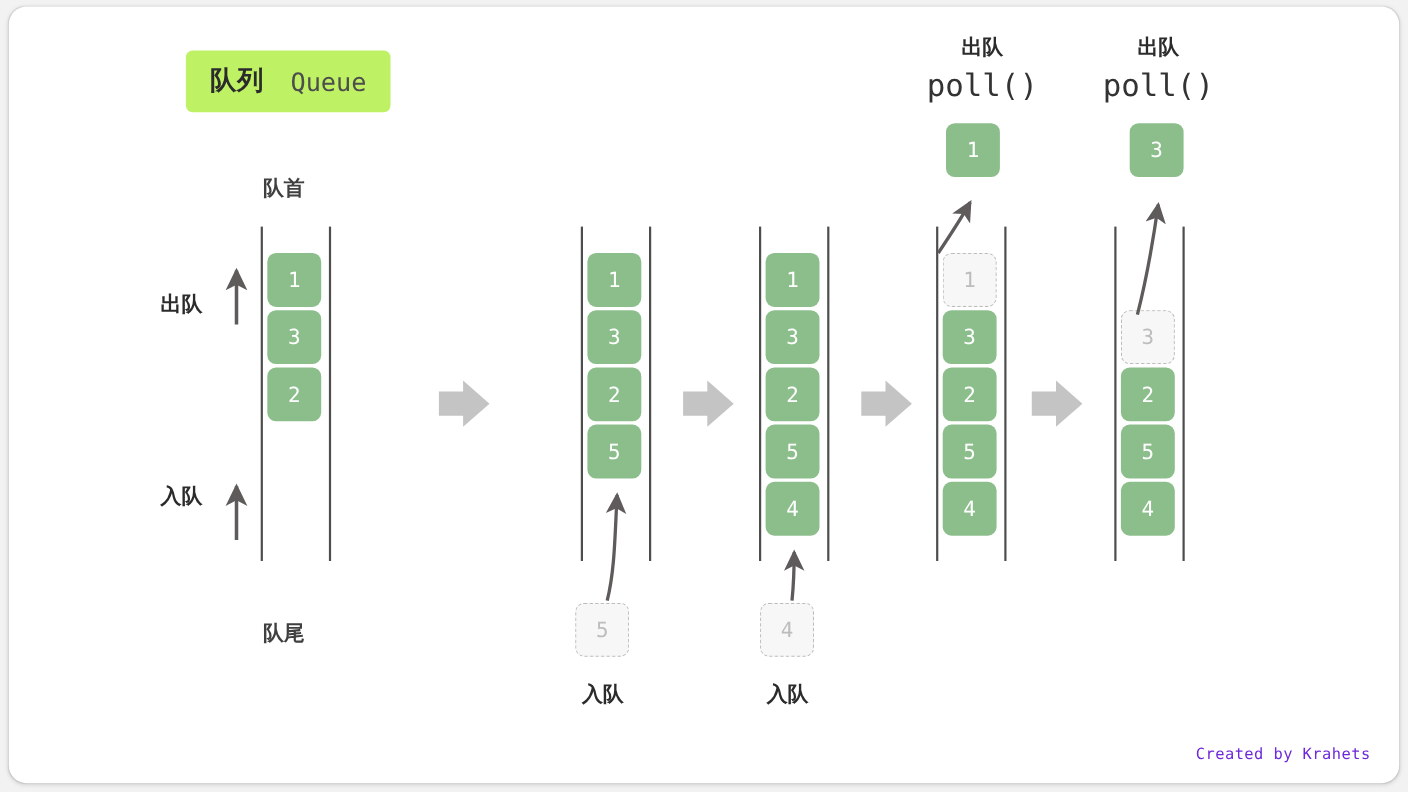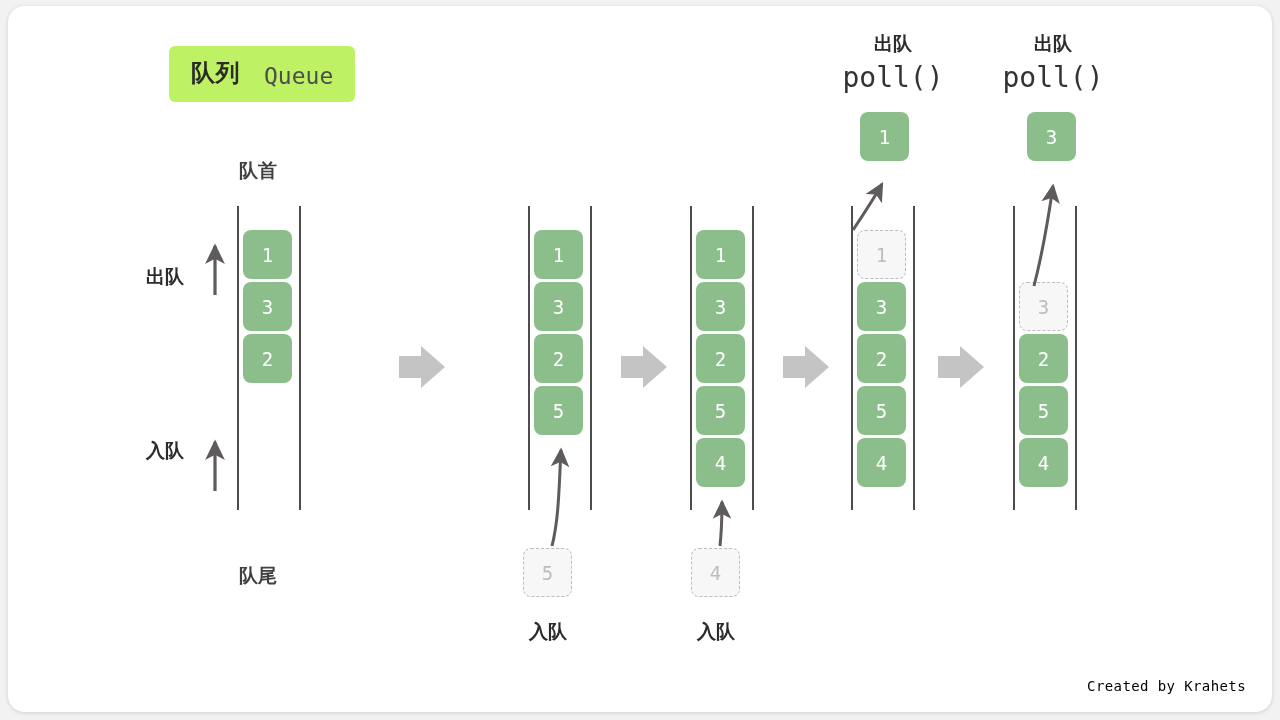--- a/index.html
+++ b/index.html
@@ -91,21 +91,21 @@
     border: 1.8px dashed #bdbdbd;
     color: #bdbdbd;
   }
 
   
   #footer {
     position: absolute;
     right: 26px; bottom: 18px;
     font-family: "DejaVu Sans Mono", "Liberation Mono", monospace;
     font-size: 14px;
-    color: #000000;
+    color: #6d28d9;
     letter-spacing: 0.4px;
   }
 
   svg.overlay {
     position: absolute; left: 0; top: 0;
     width: 1264px; height: 706px;
     pointer-events: none;
   }
 </style>
 </head>

